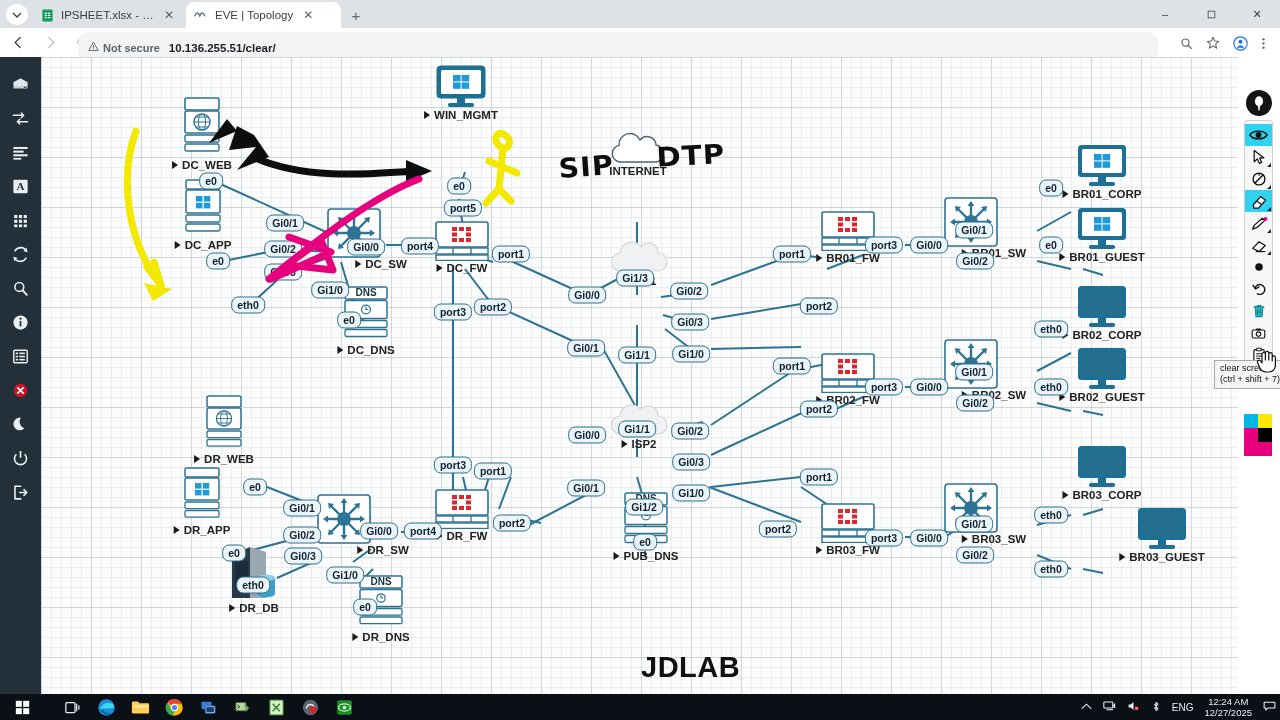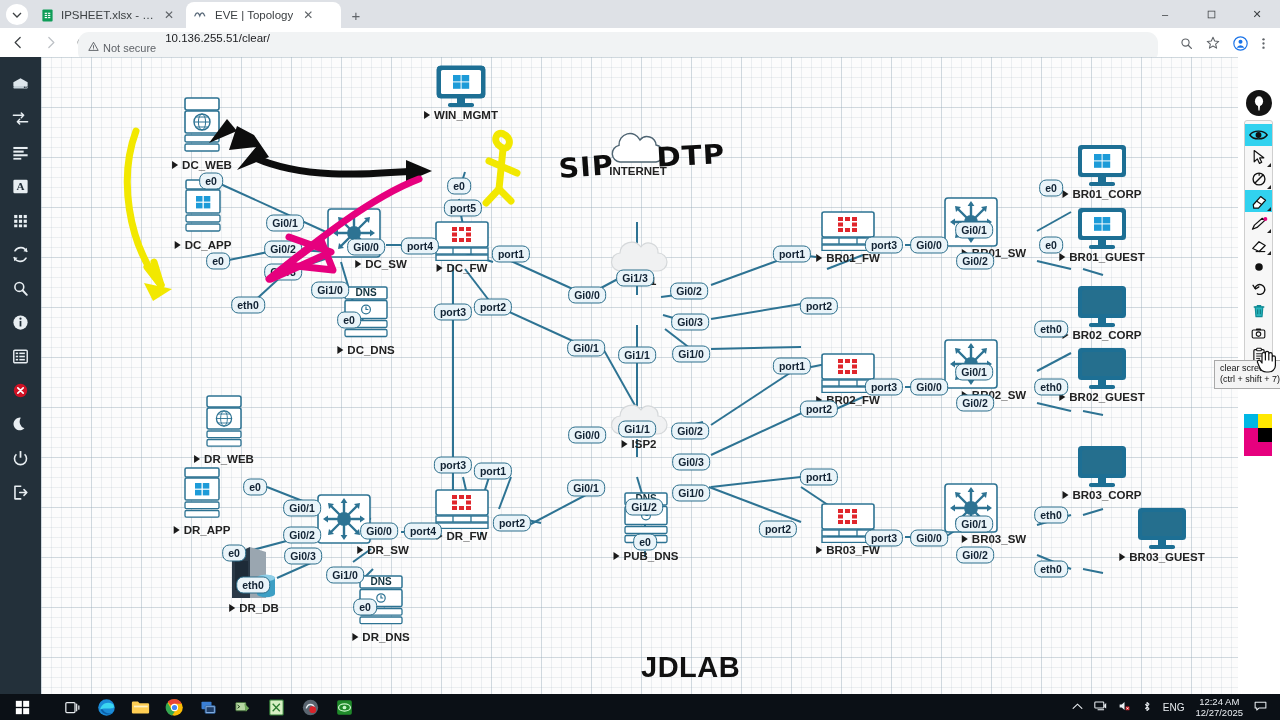--- a/index.html
+++ b/index.html
@@ -24,21 +24,21 @@
   #new-tab-btn { position:absolute; left:345px; top:5px; width:22px; height:21px; display:flex; align-items:center;
                  justify-content:center; font-size:15px; color:#5f6368; }
   #win-controls { position:absolute; right:0; top:0; width:138px; height:28px; display:flex; }
   #win-controls > div { flex:1; display:flex; align-items:center; justify-content:center; color:#3c4043; font-size:11px; }
 
   #toolbar-row { position:absolute; left:0; top:28px; width:1280px; height:29px; background:#fff;
                  display:flex; align-items:center; }
   .nav-btn { width:28px; height:28px; margin-left:4px; display:flex; align-items:center; justify-content:center;
              color:#5f6368; }
   #omnibox { position:absolute; left:78px; top:32px; width:1080px; height:31px; background:#f1f3f4; border-radius:11px;
-             display:flex; padding-left:10px; font-size:11.5px; color:#202124; }
+             display:flex; align-items:center; padding-left:10px; font-size:11.5px; color:#202124;font-weight:bold; }
   #insecure-badge { display:flex; align-items:center; color:#5f6368; font-size:11px; margin-right:9px; }
   #insecure-badge .warn { margin-right:4px; font-size:10px; }
   #omni-right { position:absolute; right:8px; top:32px; width:115px; height:22px; display:flex; align-items:center;
                 justify-content:flex-end; gap:13px; padding-right:6px; }
   #omni-right span { color:#5f6368; font-size:12px; display:flex; align-items:center; }
 
   
   #page { position:absolute; left:0; top:57px; width:1280px; height:637px; background:#fff; }
 
   
@@ -102,21 +102,21 @@
   
   #taskbar { position:absolute; left:0; top:694px; width:1280px; height:26px; background:#0b1016; display:flex;
              align-items:center; }
   #start-btn { width:44px; height:26px; display:flex; align-items:center; justify-content:center; }
   #tb-search { width:196px; height:22px; background:#fff; display:flex; align-items:center; padding-left:7px;
                font-size:10.5px; color:#4a4a4a; }
   #tb-search .mg { margin-right:7px; color:#555; font-size:11px; }
   #tb-icons { display:flex; align-items:center; margin-left:18px; gap:13px; }
   .tbi { width:21px; height:21px; display:flex; align-items:center; justify-content:center; position:relative; }
   #tray { position:absolute; right:0; top:0; height:26px; display:flex; align-items:center; gap:11px;
-          padding-right:13px; color:#e9edf1; font-size:10px; }
+          padding-right:4px; color:#e9edf1; font-size:10px; }
   #clock { text-align:center; line-height:11px; font-size:9.5px; }
 </style>
 </head>
 <body>
 
 <div id="browser-chrome">
 
   <div id="tabstrip">
     <div id="tab-list-btn">
       <svg viewBox="0 0 10 10">

